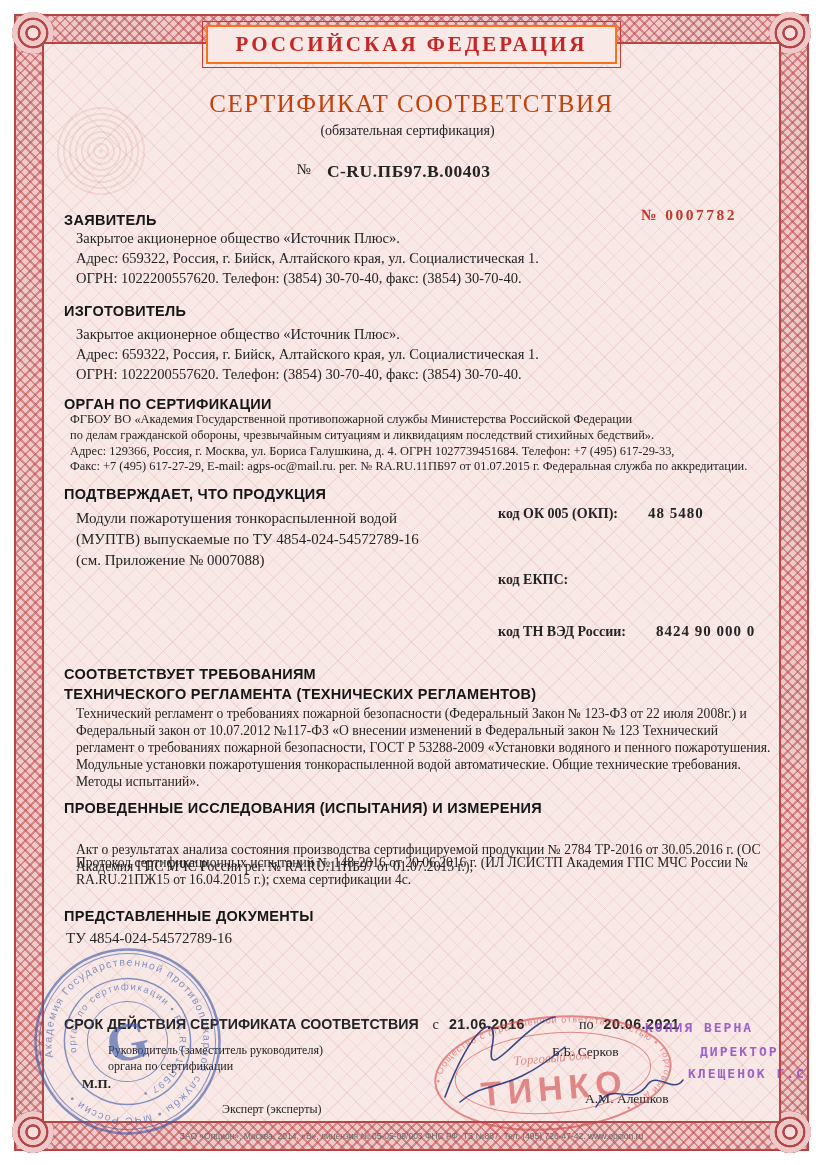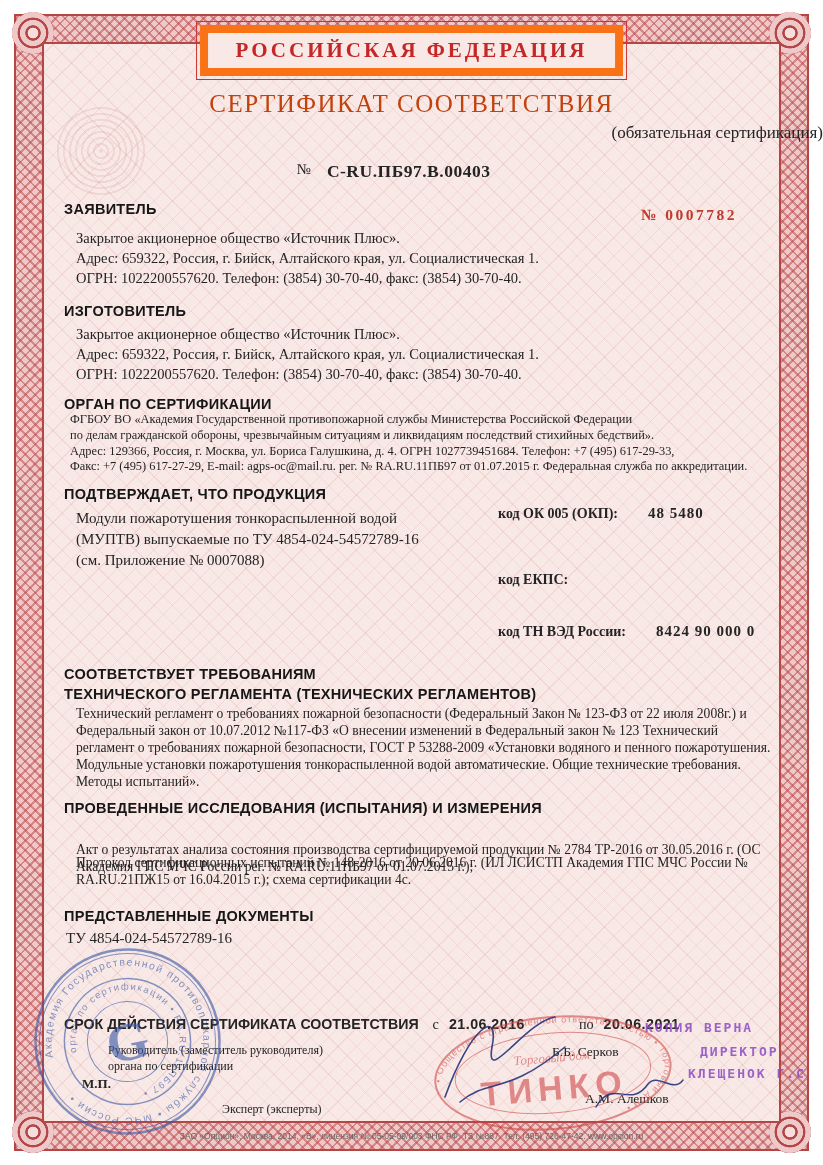--- a/index.html
+++ b/index.html
@@ -35,27 +35,27 @@
   .rosette.tl{ left:-4px; top:-4px; } .rosette.tr{ right:-4px; top:-4px; }
   .rosette.bl{ left:-4px; bottom:-4px; } .rosette.br{ right:-4px; bottom:-4px; }
   .wm {
     position:absolute; left:56px; top:106px; width:90px; height:90px; border-radius:50%;
     background: repeating-radial-gradient(circle, rgba(196,118,118,.28) 0 2px, transparent 2px 6px);
     opacity:.55;
   }
   
   .banner {
     position:absolute; top:25px; left:50%; transform:translateX(-50%);
-    background:#f8e9e6; border:8px solid #f97316; outline:1px solid #cb3333; outline-offset:3px;
+    background:#f8e9e6; border:2px solid #f97316; outline:1px solid #cb3333; outline-offset:3px;
     padding:5px 28px; z-index:6; white-space:nowrap;
   }
   .banner span { color:#c52727; font-weight:bold; font-size:21px; letter-spacing:3px; }
   .title { position:absolute; top:90px; left:0; right:0; text-align:center;
     font-size:25px; letter-spacing:1.5px; color:#c2410c; z-index:3; }
-  .subtitle { position:absolute; top:123px; left:0; right:0; text-align:right; font-size:17px; z-index:3; }
+  .subtitle { position:absolute; top:123px; left:0; right:8px; text-align:center; font-size:14px; z-index:3; }
   .numline { position:absolute; top:161px; left:0; right:0; display:flex; justify-content:center; gap:16px;
     transform:translateX(-18px); z-index:3; }
   .numline .no { font-size:15px; }
   .numline .num { font-weight:bold; font-size:17.5px; letter-spacing:.5px; }
   .blankno { position:absolute; top:206px; right:86px; color:#c0392b; font-weight:bold;
     font-size:15.5px; letter-spacing:2.5px; z-index:3; }
   
   .abs { position:absolute; z-index:3; }
   .sh { font-family:"Liberation Sans", sans-serif; font-weight:bold; font-size:14.5px;
     letter-spacing:.3px; color:#161616; white-space:nowrap; }
@@ -101,21 +101,21 @@
     <span>РОССИЙСКАЯ ФЕДЕРАЦИЯ</span>
   </div>
   <div class="title">СЕРТИФИКАТ СООТВЕТСТВИЯ</div>
   <div class="subtitle">(обязательная сертификация)</div>
   <div class="numline">
     <span class="no">№</span>
     <span class="num">С-RU.ПБ97.В.00403</span>
   </div>
   <div class="blankno">№ 0007782</div>
 
-  <div class="abs sh" style="top:201px; left:64px;text-align:center;">ЗАЯВИТЕЛЬ</div>
+  <div class="abs sh" style="top:212px; left:64px;text-align:center;">ЗАЯВИТЕЛЬ</div>
   <div class="abs" style="top:228px; left:76px;">
     <div class="bl">Закрытое акционерное общество «Источник Плюс».</div>
     <div class="bl">Адрес: 659322, Россия, г. Бийск, Алтайского края, ул. Социалистическая 1.</div>
     <div class="bl">ОГРН: 1022200557620. Телефон: (3854) 30-70-40, факс: (3854) 30-70-40.</div>
   </div>
 
   <div class="abs sh" style="top:303px; left:64px;">ИЗГОТОВИТЕЛЬ</div>
   <div class="abs" style="top:324px; left:76px;">
     <div class="bl">Закрытое акционерное общество «Источник Плюс».</div>
     <div class="bl">Адрес: 659322, Россия, г. Бийск, Алтайского края, ул. Социалистическая 1.</div>

